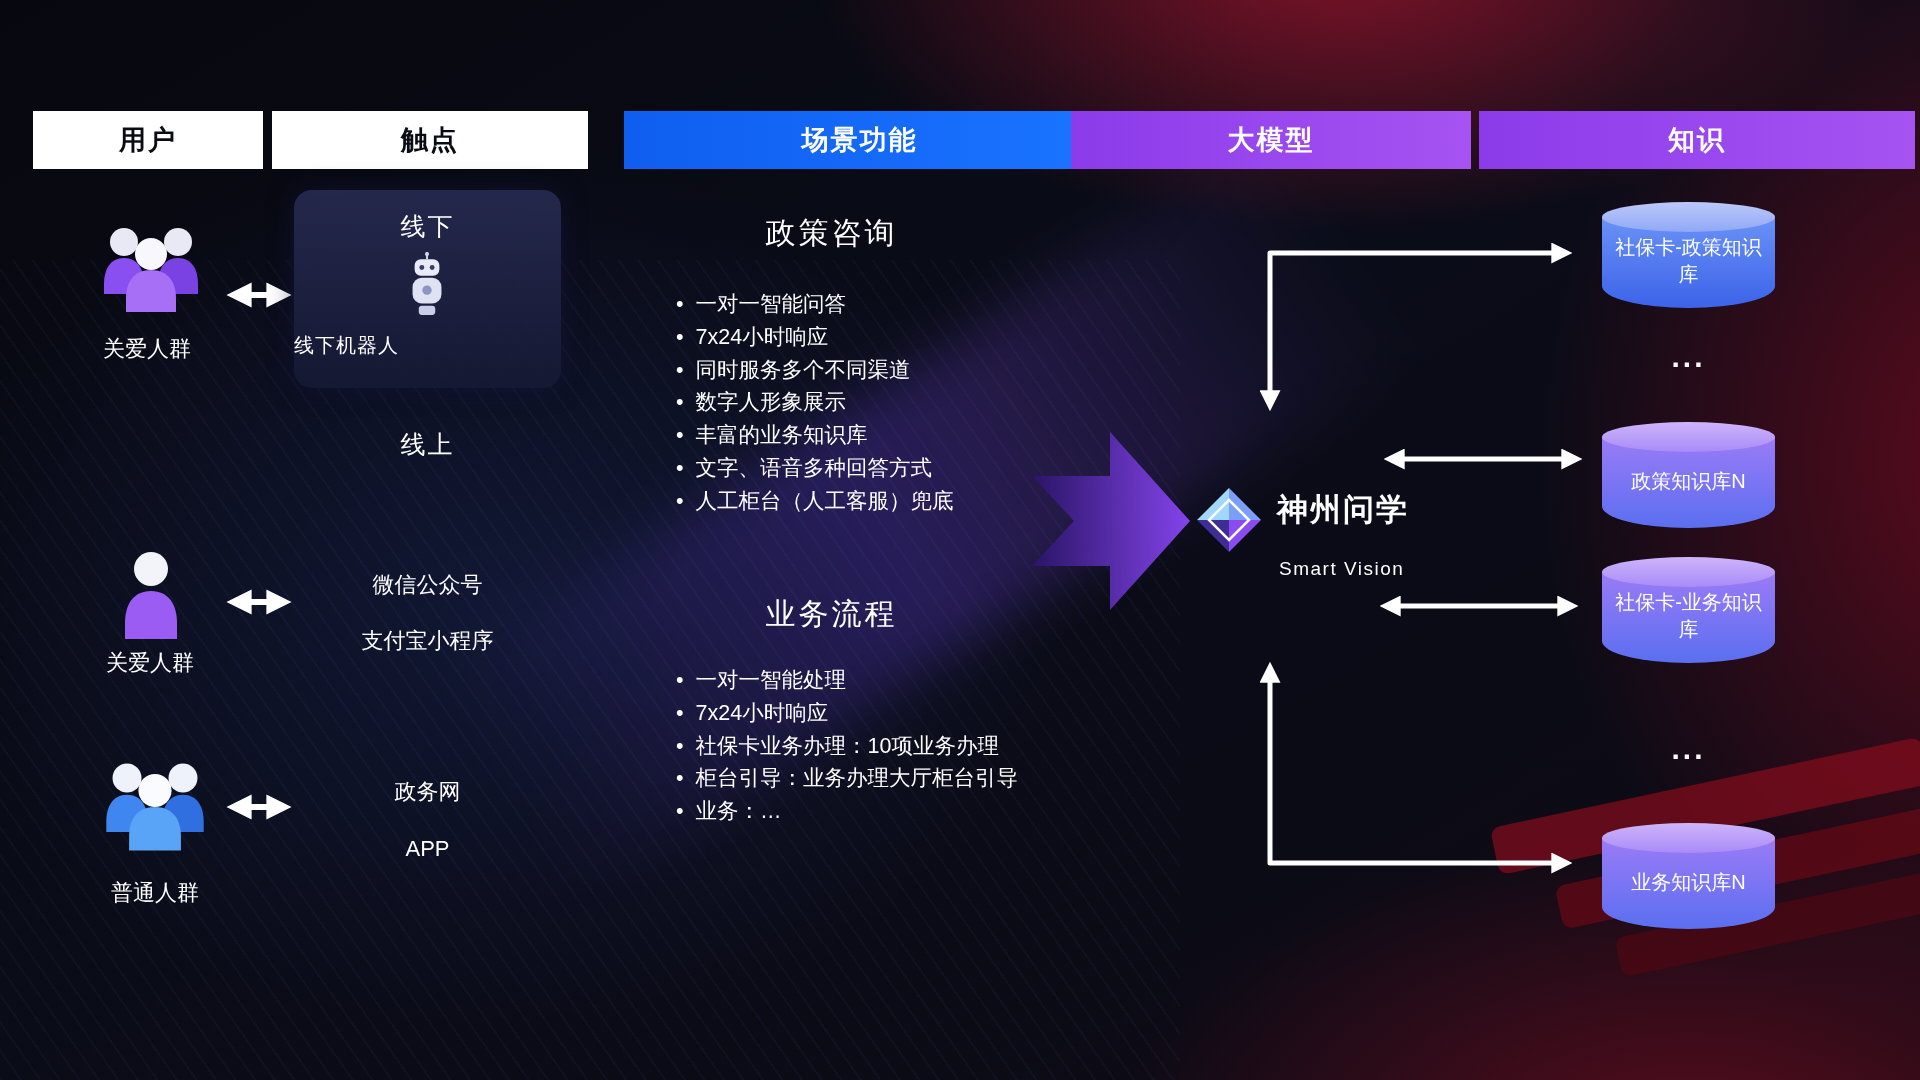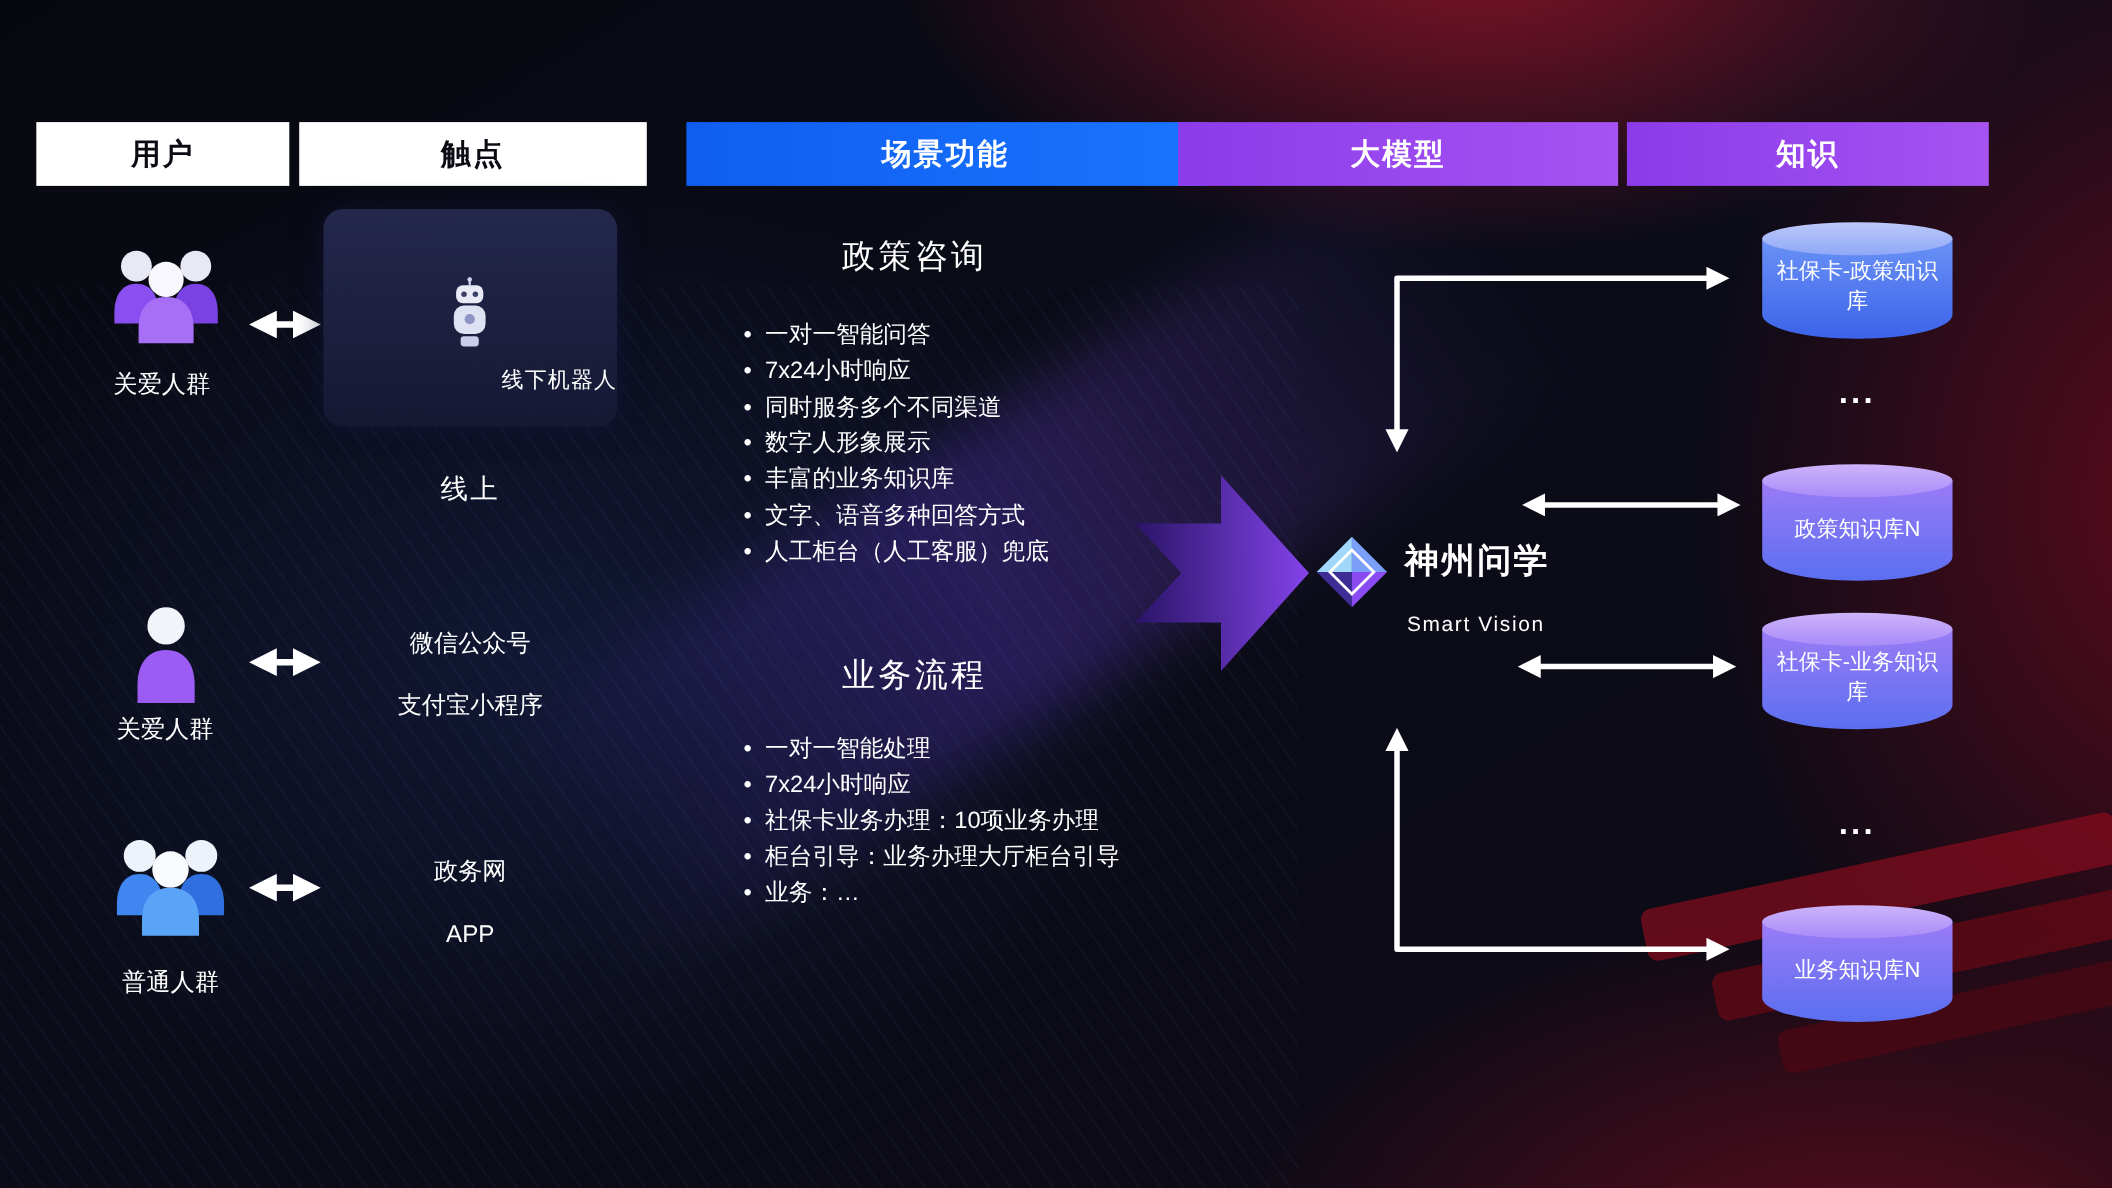--- a/index.html
+++ b/index.html
@@ -39,21 +39,21 @@
   
   .lbl{ text-align:center; font-size:22px; }
   .lbl-lg{ font-size:25px; }
   .sec-title{ width:471px; text-align:center; font-size:30px; letter-spacing:3px; }
 
   
   .offline-card{ left:294px; top:190px; width:267px; height:198px; border-radius:18px;
     background:linear-gradient(180deg,rgba(38,42,80,.92),rgba(22,25,52,.92));
     box-shadow:0 0 24px rgba(20,20,60,.6); }
   .offline-card .card-title{ left:0; right:0; top:20px; text-align:center; font-size:25px; letter-spacing:2px; }
-  .offline-card .card-sub{ left:0; right:0; top:142px; text-align:right; font-size:20px; letter-spacing:1px; }
+  .offline-card .card-sub{ left:0; right:0; top:142px; text-align:left; font-size:20px; letter-spacing:1px; }
 
   
   ul.bullets{ list-style:none; width:520px; }
   ul.bullets li{ font-size:21.5px; line-height:32.8px; white-space:nowrap; }
   ul.bullets li::before{ content:"•"; margin-right:12px; }
 
   
   .logo-name{ font-size:31px; font-weight:bold; letter-spacing:2px; }
   .logo-sub{ font-size:19px; letter-spacing:1.5px;margin-top:31px; }
 
@@ -107,21 +107,21 @@
     </div>
   <div class="abs hdr hdr-white" style="left:272px;  width:316px;">
       <span>触点</span>
     </div>
   <div class="abs hdr hdr-blue" style="left:596px;  width:471px;margin-left:28px;">
       <span>场景功能</span>
     </div>
   <div class="abs hdr hdr-purple" style="left:1071px; width:400px;">
       <span>大模型</span>
     </div>
-  <div class="abs hdr hdr-purple" style="left:1479px; width:329px;">
+  <div class="abs hdr hdr-purple" style="left:1479px; width:436px;">
       <span>知识</span>
     </div>
 
   <svg class="abs" style="left:96px;top:218px;" width="110" height="100" viewBox="0 0 110 100">
     <circle cx="28" cy="24" r="14" fill="#e9e9f5"></circle>
     <path d="M28 40 C14 40 8 52 8 66 L8 76 L48 76 L48 66 C48 52 42 40 28 40 Z" fill="#8a4ff0"></path>
     <circle cx="82" cy="24" r="14" fill="#e9e9f5"></circle>
     <path d="M82 40 C68 40 62 52 62 66 L62 76 L102 76 L102 66 C102 52 96 40 82 40 Z" fill="#7a42e2"></path>
     <circle cx="55" cy="36" r="16" fill="#f7f7fd"></circle>
     <path d="M55 52 C38 52 30 64 30 80 L30 94 L80 94 L80 80 C80 64 72 52 55 52 Z" fill="#a76ff6"></path>
@@ -138,20 +138,21 @@
     <circle cx="28" cy="24" r="14" fill="#eef3fb"></circle>
     <path d="M28 40 C14 40 8 52 8 66 L8 76 L48 76 L48 66 C48 52 42 40 28 40 Z" fill="#3f86f0"></path>
     <circle cx="82" cy="24" r="14" fill="#eef3fb"></circle>
     <path d="M82 40 C68 40 62 52 62 66 L62 76 L102 76 L102 66 C102 52 96 40 82 40 Z" fill="#2f6fe0"></path>
     <circle cx="55" cy="36" r="16" fill="#f9fbff"></circle>
     <path d="M55 52 C38 52 30 64 30 80 L30 94 L80 94 L80 80 C80 64 72 52 55 52 Z" fill="#5aa4f8"></path>
   </svg>
   <div class="abs lbl" style="left:65px;top:878px;width:180px;">普通人群</div>
 
   <div class="abs offline-card">
+    <div class="abs card-title">线下</div>
     <svg class="abs" style="left:110px;top:62px;" width="46" height="66" viewBox="0 0 44 64">
       <line x1="22" y1="0" x2="22" y2="7" stroke="#cfd3ee" stroke-width="2"></line>
       <circle cx="22" cy="2" r="2" fill="#cfd3ee"></circle>
       <rect x="10" y="7" width="24" height="16" rx="6" fill="#e8eaf6"></rect>
       <circle cx="17" cy="15" r="2.4" fill="#3a3f66"></circle>
       <circle cx="27" cy="15" r="2.4" fill="#3a3f66"></circle>
       <rect x="8" y="25" width="28" height="25" rx="9" fill="#dfe2f2"></rect>
       <circle cx="22" cy="37" r="4.5" fill="#8e94c4"></circle>
       <rect x="14" y="52" width="16" height="9" rx="3" fill="#c9cde8"></rect>
     </svg>

